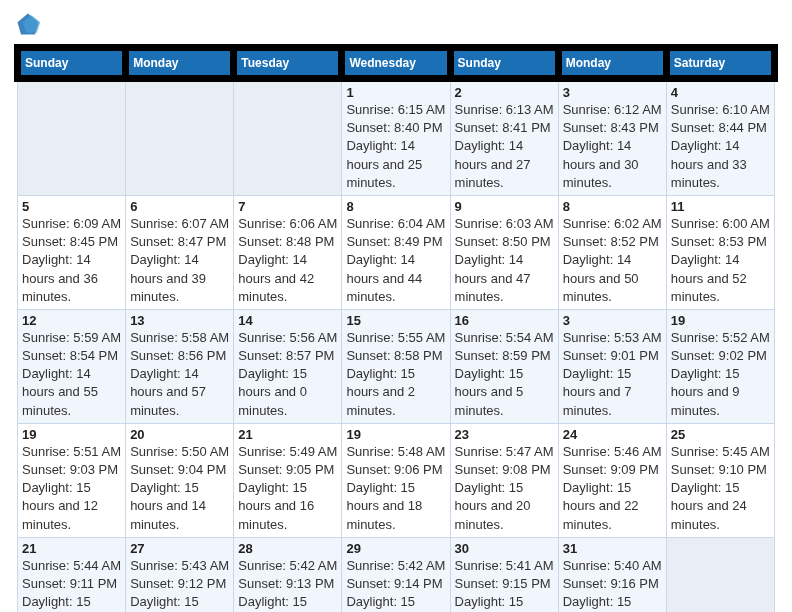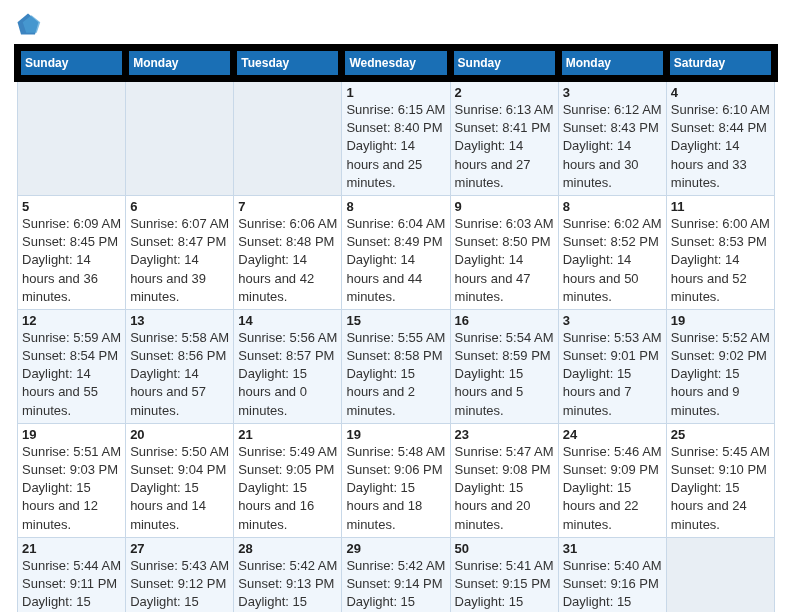--- a/index.html
+++ b/index.html
@@ -253,21 +253,21 @@
           </td>
           <td>
             <span class="day-number">28</span>
             <div class="day-info">Sunrise: 5:42 AM<br>Sunset: 9:13 PM<br>Daylight: 15 hours and 30 minutes.</div>
           </td>
           <td>
             <span class="day-number">29</span>
             <div class="day-info">Sunrise: 5:42 AM<br>Sunset: 9:14 PM<br>Daylight: 15 hours and 32 minutes.</div>
           </td>
           <td>
-            <span class="day-number">50</span>
+            <span class="day-number">30</span>
             <div class="day-info">Sunrise: 5:41 AM<br>Sunset: 9:15 PM<br>Daylight: 15 hours and 33 minutes.</div>
           </td>
           <td>
             <span class="day-number">31</span>
             <div class="day-info">Sunrise: 5:40 AM<br>Sunset: 9:16 PM<br>Daylight: 15 hours and 35 minutes.</div>
           </td>
           <td class="empty-cell"></td>
         </tr>
       </tbody>
   </table>

